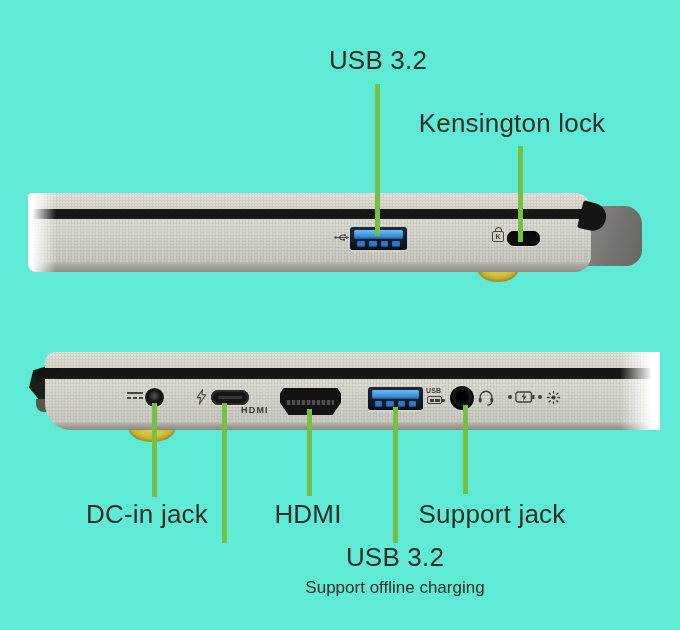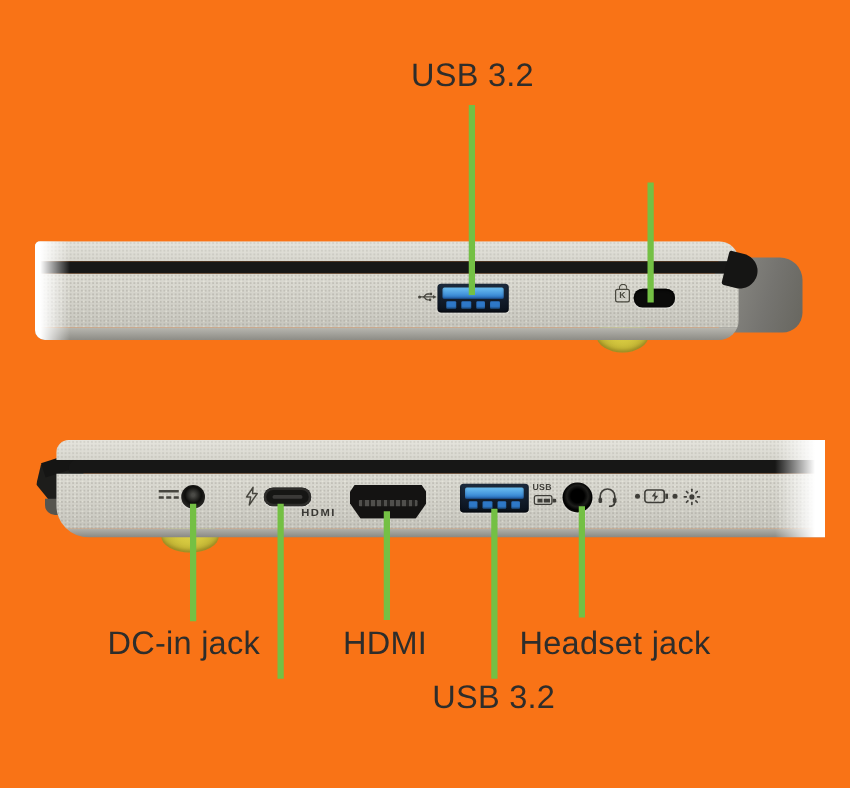--- a/index.html
+++ b/index.html
@@ -1,16 +1,16 @@
 <!DOCTYPE html>
 <html><head>
 <meta charset="utf-8">
 <style>
   html,body{margin:0;padding:0;background:#fff;}
-  .stage{position:relative;width:680px;height:630px;background:#f97316;overflow:hidden;
+  .stage{position:relative;width:680px;height:630px;background:#5eead4;overflow:hidden;
          font-family:"Liberation Sans",sans-serif;}
   .stage *{position:absolute;box-sizing:border-box;}
 
   
   .lbl{white-space:nowrap;color:#2e2d2b;transform:translateX(-50%);line-height:1.05;}
   .lbl.main{font-size:26px;font-weight:400;letter-spacing:0.2px;}
   .lbl.sub{font-size:17px;font-weight:400;}
 
   
   .cline{width:5px;background:#74c044;z-index:6;}
@@ -157,20 +157,21 @@
     </div>
     <div class="k-slot"></div>
 
     <div class="fade-left"></div>
   </div>
 
   <div class="cline" style="left:375px;top:84px;height:152px"></div>
   <div class="cline" style="left:518px;top:146px;height:96px"></div>
 
   <div class="lbl main" style="left:378px;top:47px">USB 3.2</div>
+  <div class="lbl main" style="left:512px;top:110px">Kensington lock</div>
 
   <div class="hinge-bottom"></div>
   <div class="hinge-gray"></div>
   <div class="gapconn-bottom"></div>
   <div class="foot foot-bottom"></div>
 
   <div class="body body-bottom">
     <div class="lid"></div>
     <div class="gap" style="left:10px;"></div>
     <div class="face"></div>
@@ -253,16 +254,17 @@
   </div>
 
   <div class="cline" style="left:152px;top:403px;height:94px"></div>
   <div class="cline" style="left:222px;top:403px;height:140px"></div>
   <div class="cline" style="left:307px;top:409px;height:87px"></div>
   <div class="cline" style="left:393px;top:407px;height:136px"></div>
   <div class="cline" style="left:463px;top:405px;height:89px"></div>
 
   <div class="lbl main" style="left:147px;top:501px">DC-in jack</div>
   <div class="lbl main" style="left:308px;top:501px">HDMI</div>
-  <div class="lbl main" style="left:492px;top:501px">Headset jack</div>
+  <div class="lbl main" style="left:492px;top:501px">Support jack</div>
   <div class="lbl main" style="left:395px;top:544px">USB 3.2</div>
+  <div class="lbl sub" style="left:395px;top:579px">Support offline charging</div>
 
 </div>
 
 </body></html>

